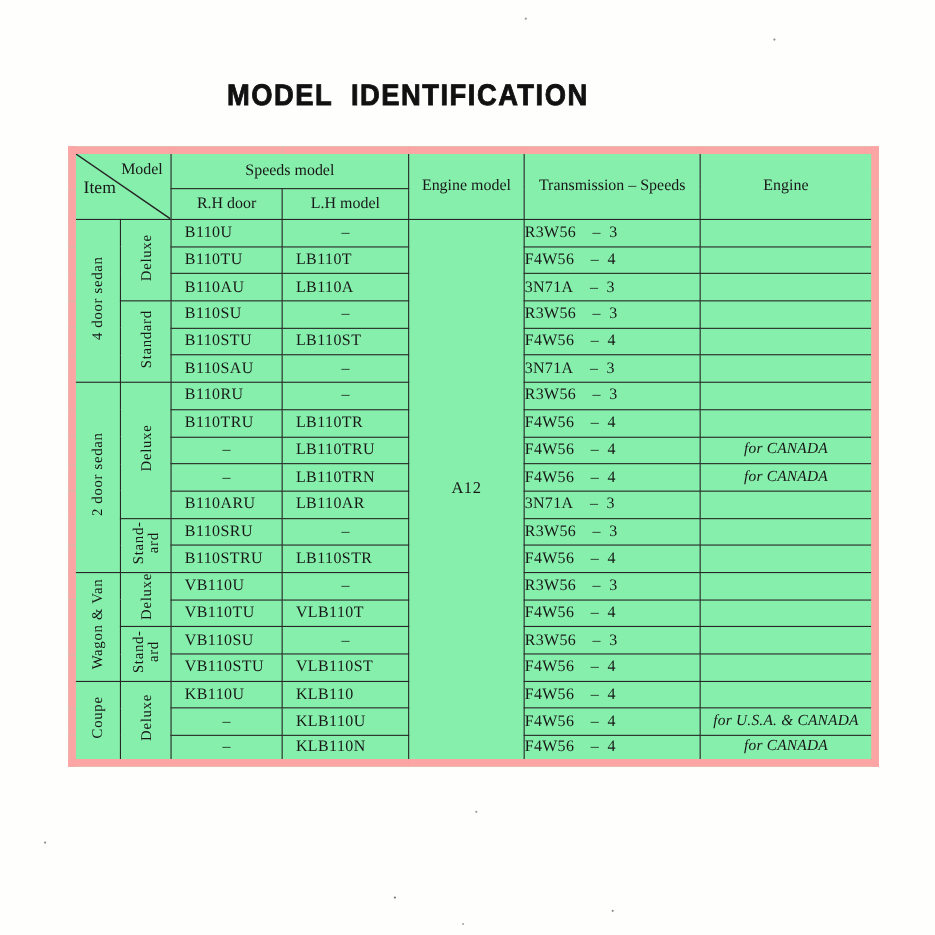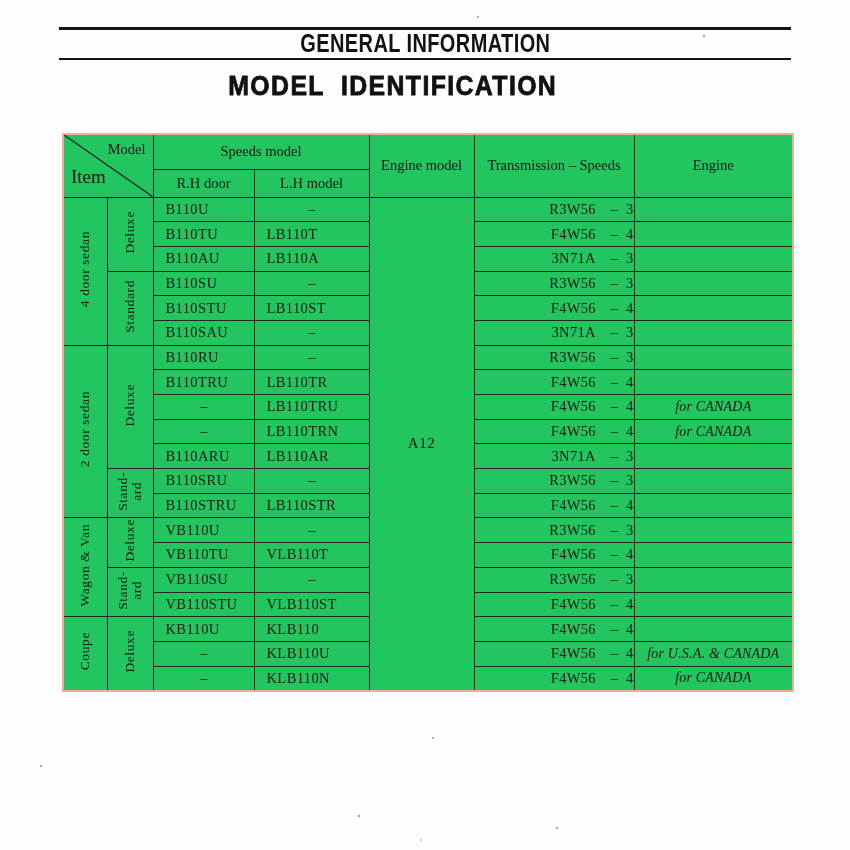--- a/index.html
+++ b/index.html
@@ -29,65 +29,64 @@
     transform:scaleX(0.8);
     transform-origin:center;
     color:#121212;
     white-space:nowrap;
   }
 
   
   .doc-title {
     position:absolute; left:0; top:71px; width:742px;
     text-align:center;
-    margin-left:22px;
   }
   .doc-title span {
     display:inline-block;
     font-family:"Liberation Sans", sans-serif;
     font-weight:700; font-size:27px;
     letter-spacing:1.5px; word-spacing:9px;
     -webkit-text-stroke:0.8px #111;
     color:#111;
     transform:scaleX(0.92);
     transform-origin:center;
     white-space:nowrap;
   }
 
   
   table.model-table {
     position:absolute; left:62px; top:133px;
     width:730px;
     border-collapse:collapse; table-layout:fixed;
-    border:2px solid #fca5a5;
-    background:#22c55e;
+    border:7px solid #fca5a5;
+    background:#86efac;
   }
   .model-table th, .model-table td {
     border:1px solid #262626;
     font-weight:normal;
     font-size:14.5px;
     padding:0;
     overflow:hidden;
   }
   .model-table thead tr.h1 { height:35px; }
   .model-table thead tr.h2 { height:28px; }
   .model-table tbody tr { height:24.7px; }
   .model-table th { text-align:center; vertical-align:middle; }
 
   
   th.corner { position:relative; }
   th.corner .diag { position:absolute; left:0; top:0; width:100%; height:100%; }
   th.corner .corner-model { position:absolute; top:6px; right:7px; font-size:14.5px; }
-  th.corner .corner-item  { position:absolute; bottom:9px; left:7px; font-size:19px; }
+  th.corner .corner-item  { position:absolute; bottom:19px; left:7px; font-size:16px; }
 
   
   td.rh, td.lh { text-align:left; padding-left:12px; letter-spacing:0.4px; }
   td.rh.dash, td.lh.dash { text-align:center; padding-left:0; letter-spacing:0; }
   td.engine { text-align:center; vertical-align:middle; font-size:15px; letter-spacing:0.5px;margin-top:44px; }
-  td.trans { text-align:right; letter-spacing:0.3px; }
+  td.trans { text-align:left; letter-spacing:0.3px; }
   td.remarks { text-align:center; font-size:14px; letter-spacing:0.2px;font-style:italic; }
 
   
   td.vert { text-align:center; vertical-align:middle; }
   .vtext {
     display:inline-block;
     writing-mode:vertical-rl;
     transform:rotate(180deg);
     white-space:nowrap;
     line-height:1.02;
@@ -107,23 +106,20 @@
       556px 827px 0 0 #8a8a8a,
       420px 839px 0 0 #aaaaaa,
       477px 16px 0 0 #9a9a9a;
   }
 </style>
 </head>
 <body>
 
 <div class="page">
 
-  <div class="gi-band">
-    <span class="gi-text">GENERAL INFORMATION</span>
-  </div>
 
   <div class="doc-title">
     <span>MODEL IDENTIFICATION</span>
   </div>
 
   <table class="model-table">
     <colgroup>
       <col style="width:44px">
       <col style="width:46px">
       <col style="width:101px">

